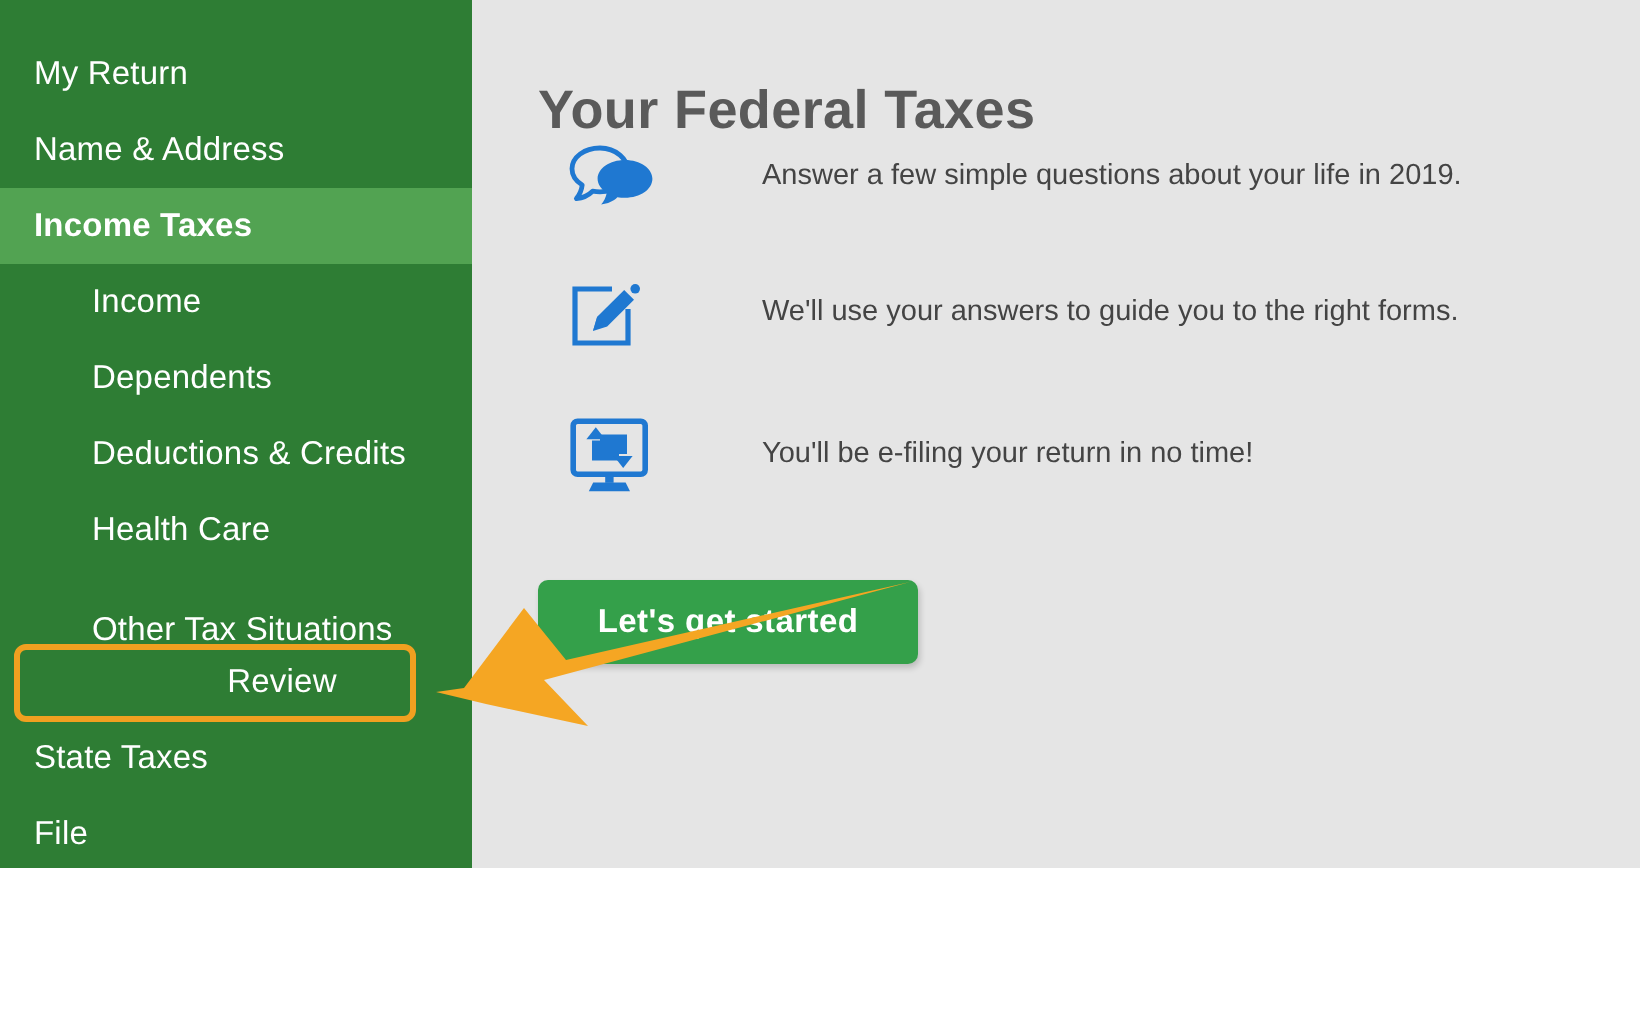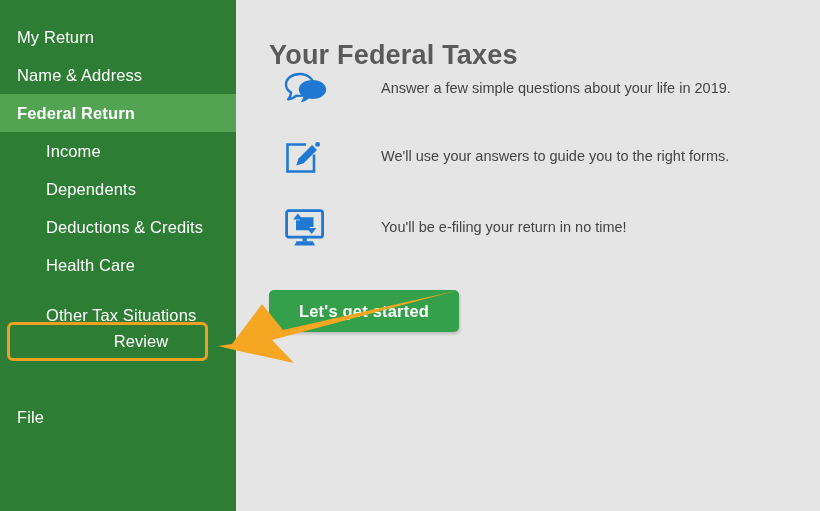--- a/index.html
+++ b/index.html
@@ -11,21 +11,21 @@
     width: 820px;
     height: 511px;
     background: #ffffff;
     font-family: "Liberation Sans", sans-serif;
     overflow: hidden;
     position: relative;
   }
   #app {
     position: relative;
     width: 820px;
-    height: 511px;
+    height: 434px;
     overflow: hidden;
   }
 
   
   #sidebar {
     position: absolute;
     left: 0;
     top: 0;
     width: 236px;
     height: 511px;
@@ -157,39 +157,42 @@
 <div id="app">
 
   <nav id="sidebar">
     <div class="nav-item level-top" id="nav-0" style="top: 18px;">
       <span class="nav-label">My Return</span>
     </div>
     <div class="nav-item level-top" id="nav-1" style="top: 56px;">
       <span class="nav-label">Name &amp; Address</span>
     </div>
     <div class="nav-item level-top active" id="nav-2" style="top: 94px;">
-      <span class="nav-label">Federal Return</span>
+      <span class="nav-label">Income Taxes</span>
     </div>
     <div class="nav-item level-sub" id="nav-3" style="top: 132px;">
       <span class="nav-label">Income</span>
     </div>
     <div class="nav-item level-sub" id="nav-5" style="top: 208px;">
       <span class="nav-label">Deductions &amp; Credits</span>
     </div>
     <div class="nav-item level-sub" id="nav-4" style="top: 170px;">
       <span class="nav-label">Dependents</span>
     </div>
     <div class="nav-item level-sub" id="nav-6" style="top: 246px;">
       <span class="nav-label">Health Care</span>
     </div>
     <div class="nav-item level-sub" id="nav-7" style="top: 296px;">
       <span class="nav-label">Other Tax Situations</span>
     </div>
     <div class="nav-item level-sub" id="nav-8" style="top: 322px; justify-content: center;">
       <span class="nav-label">Review</span>
+    </div>
+    <div class="nav-item level-top" id="nav-9" style="top: 360px;">
+      <span class="nav-label">State Taxes</span>
     </div>
     <div class="nav-item level-top" id="nav-10" style="top: 398px;">
       <span class="nav-label">File</span>
     </div>
 
     <div id="review-highlight"></div>
   </nav>
 
   <main id="main">
 

